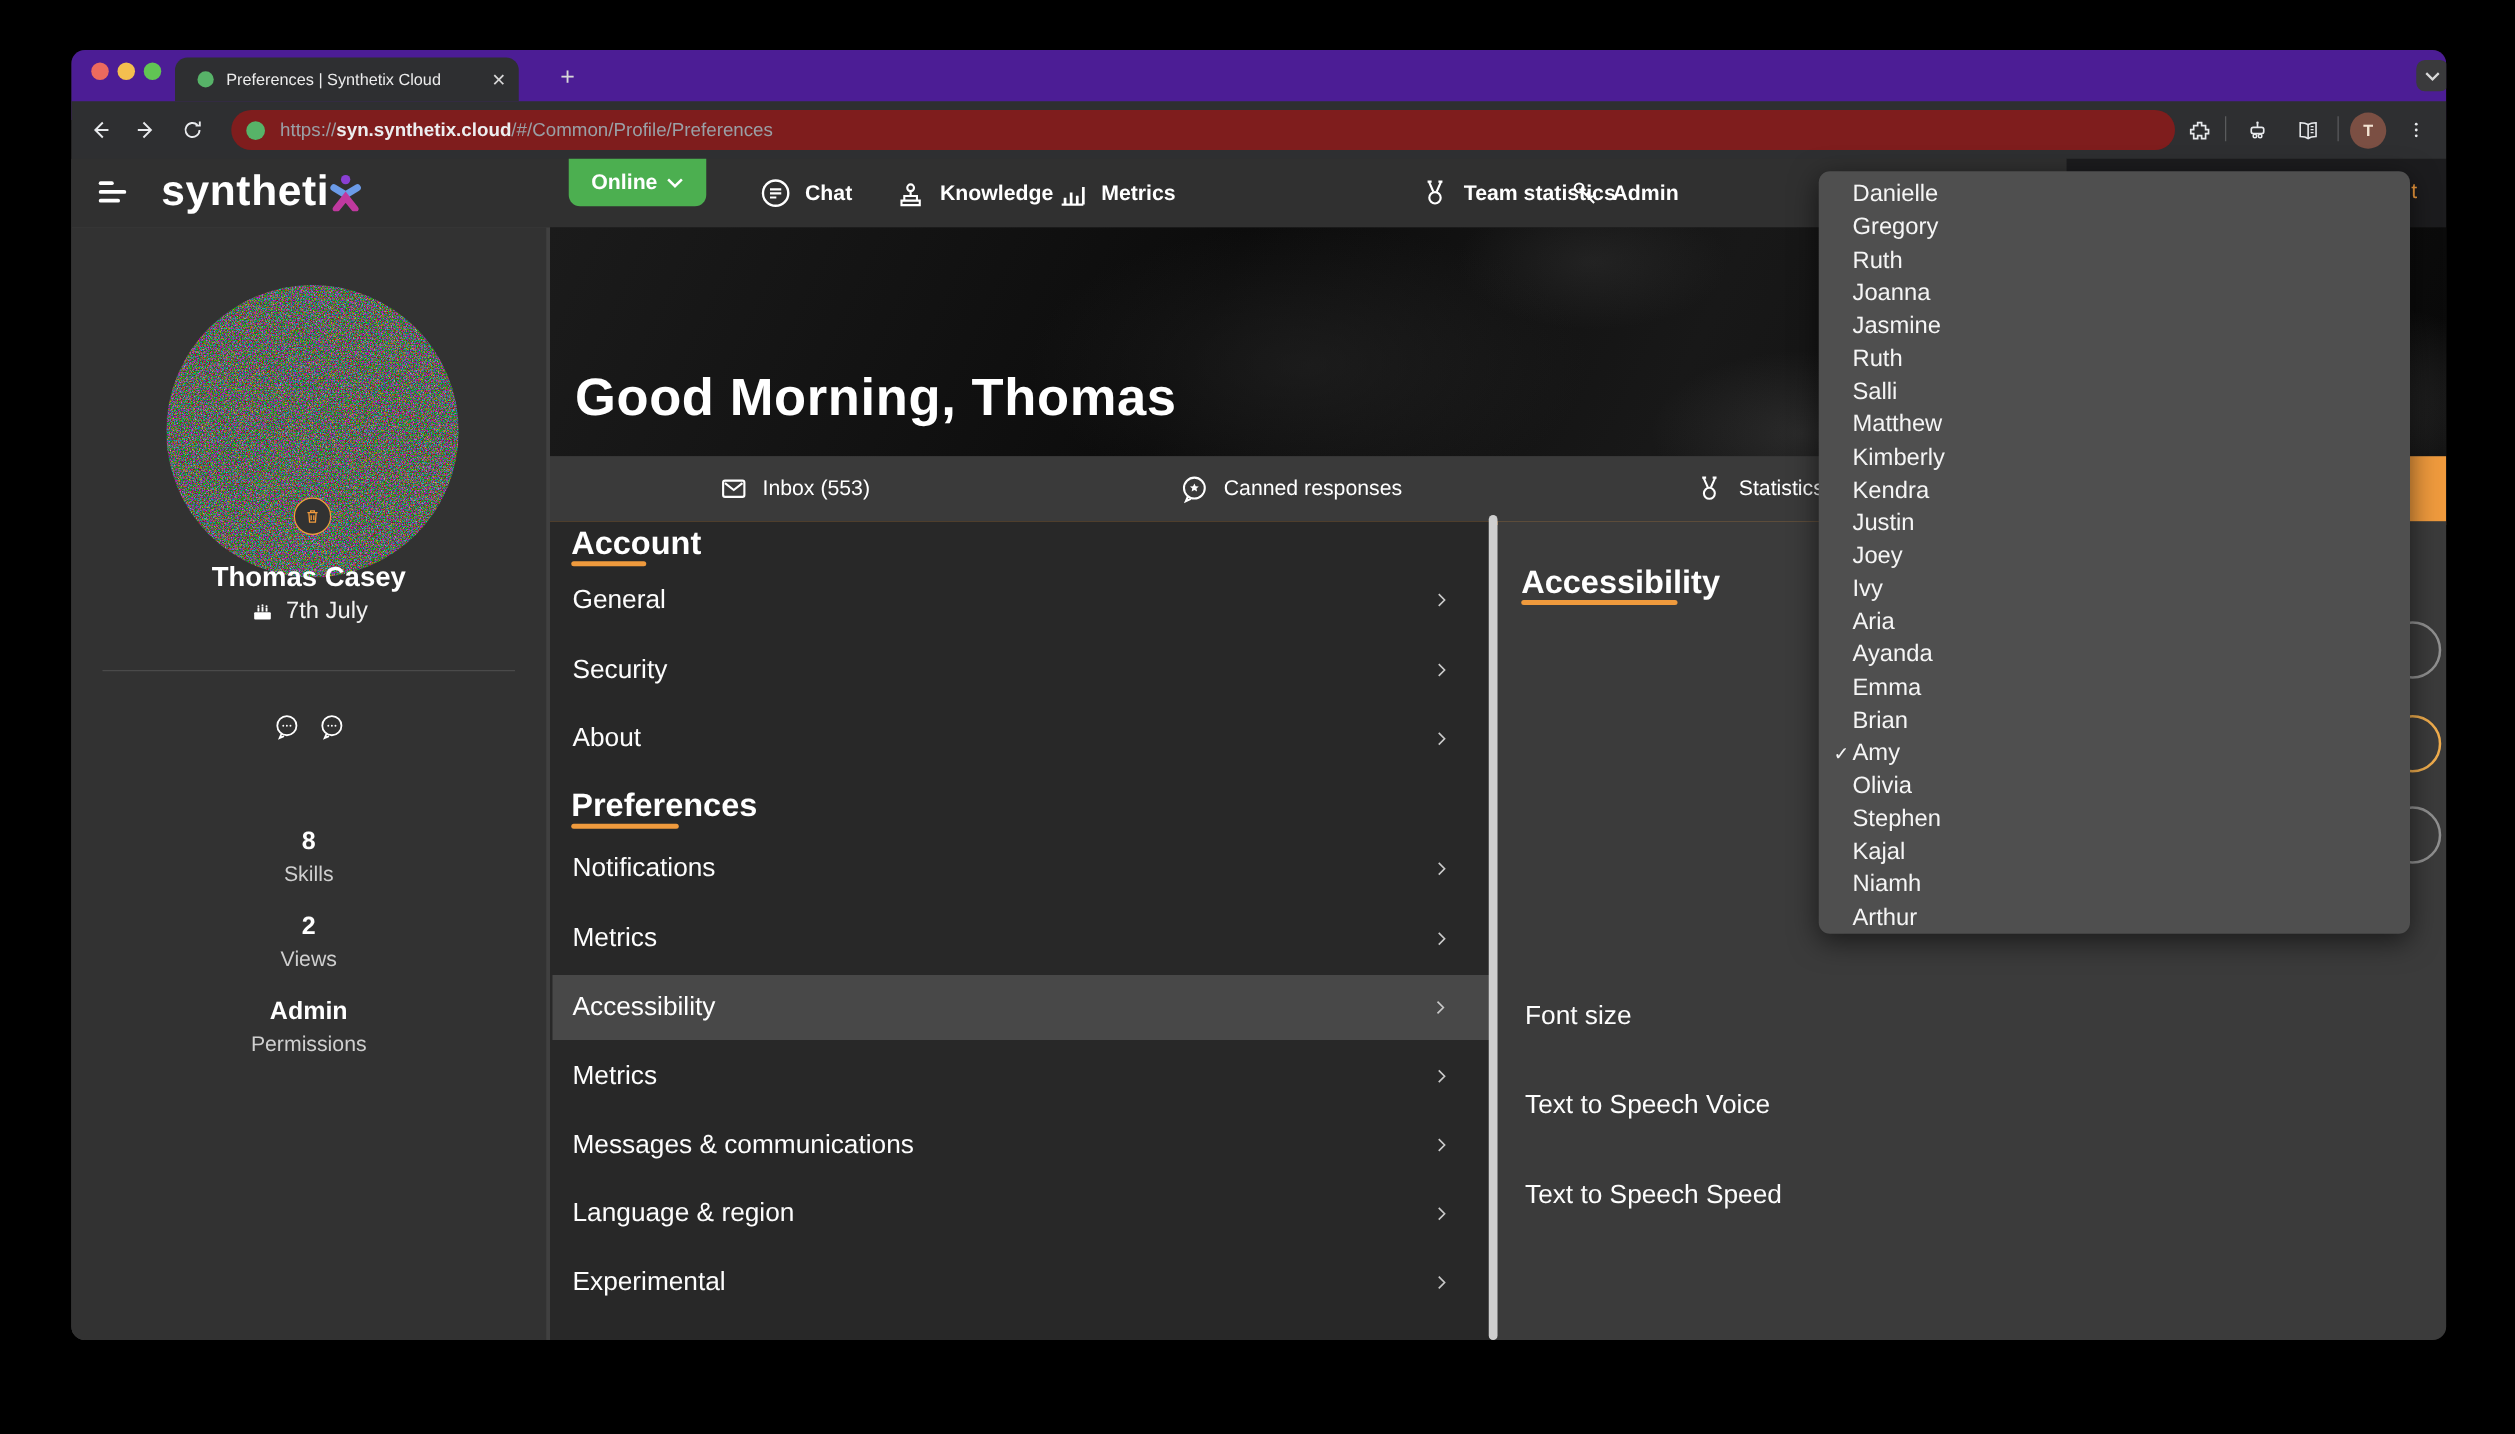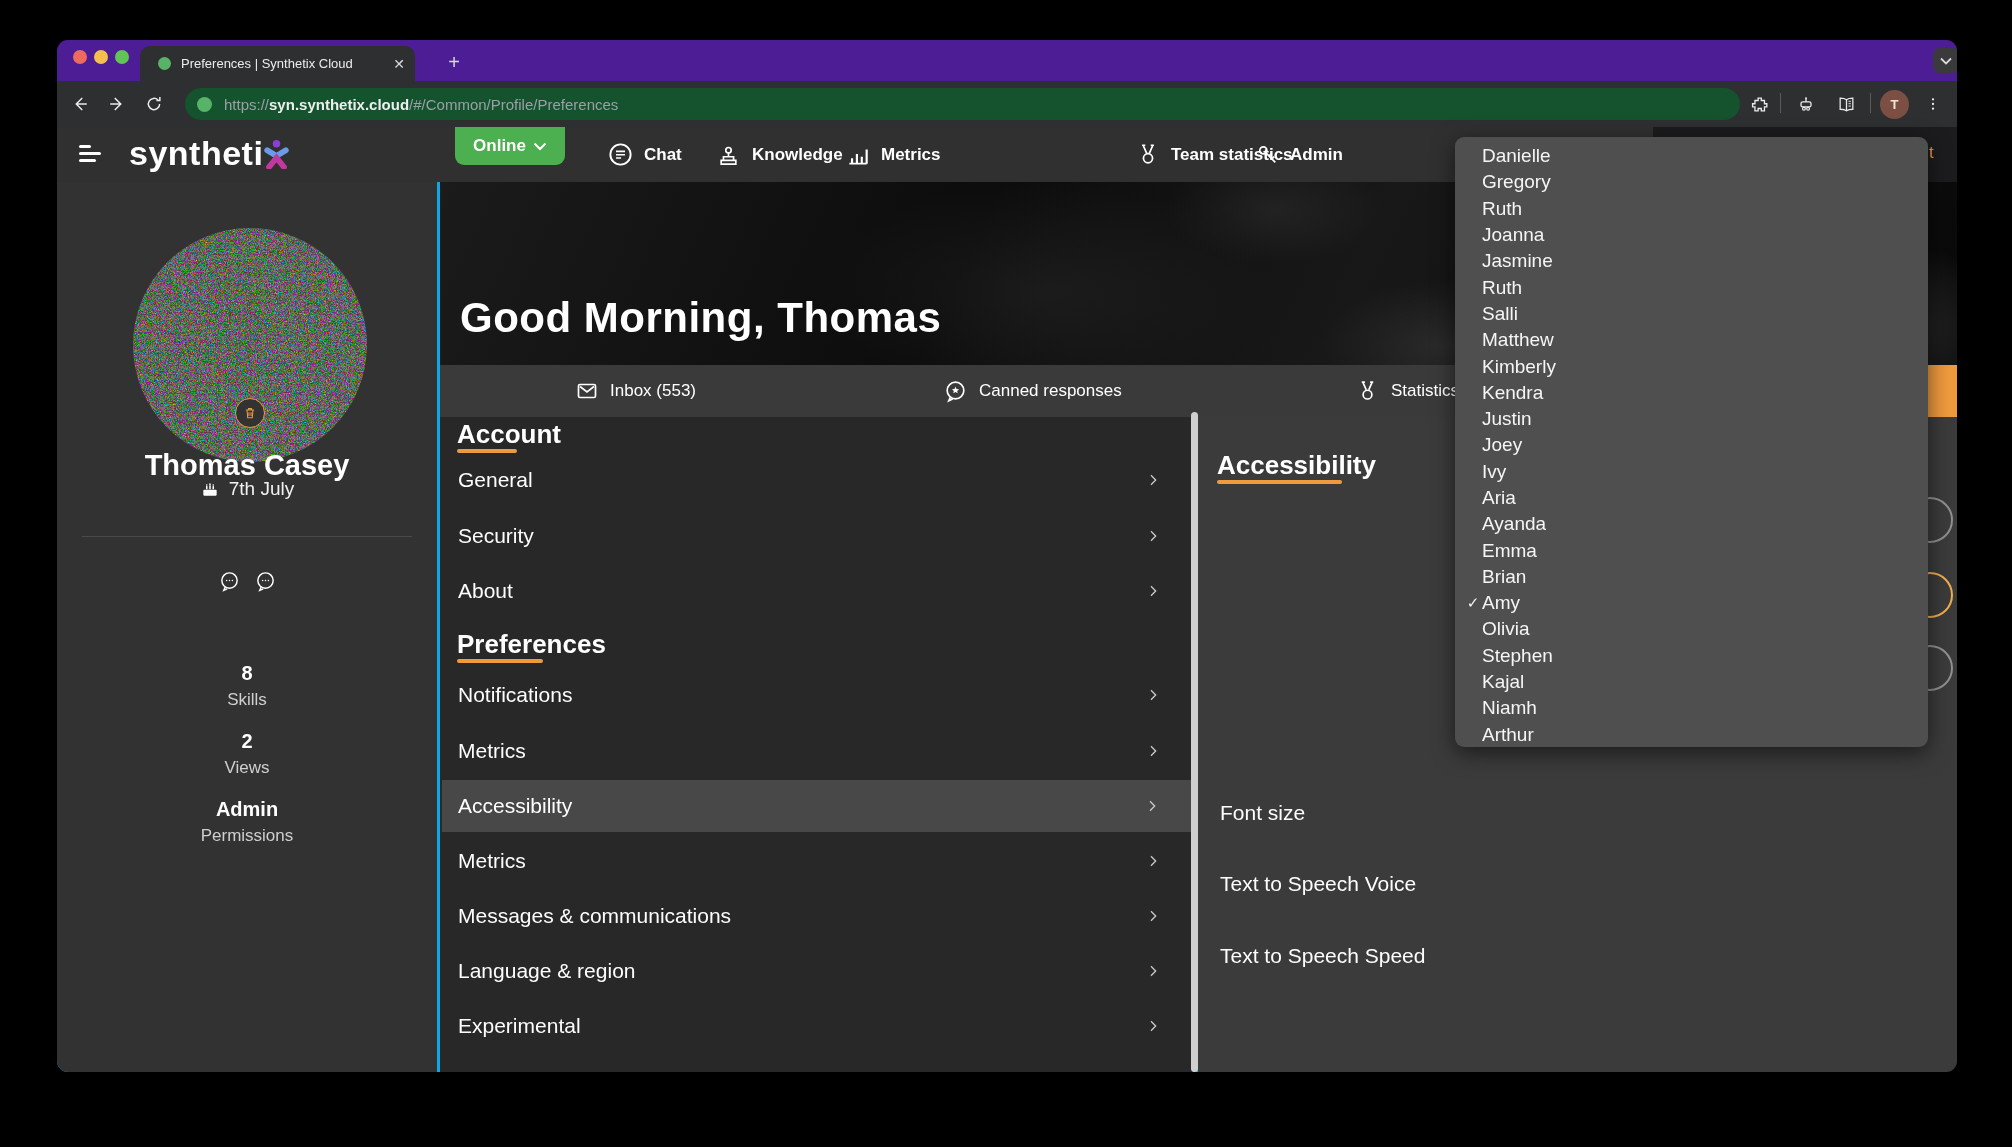--- a/index.html
+++ b/index.html
@@ -14,45 +14,45 @@
   .tab{position:absolute;left:83px;top:6px;width:275px;height:35px;background:#2e2f31;
        border-radius:10px 10px 0 0;display:flex;align-items:center;padding:0 10px;box-sizing:border-box;}
   .favdot{width:13px;height:13px;border-radius:50%;background:#57b368;margin:0 10px 0 8px;flex:none;}
   .tabtitle{font-size:13px;color:#ececec;white-space:nowrap;overflow:hidden;}
   .tabclose{margin-left:auto;font-size:14px;color:#d8d8d8;line-height:1;}
   .newtab{position:absolute;left:383px;top:8px;width:28px;height:28px;display:flex;align-items:center;justify-content:center;color:#d8d8d8;font-size:20px;}
   .tabsearch{position:absolute;left:1876px;top:8px;width:26px;height:25px;border-radius:7px;background:#3a3a3c;
              display:flex;align-items:center;justify-content:center;}
   .toolbar{position:absolute;left:0;top:41px;width:100%;height:46px;background:#2e2f31;}
   .tbico{position:absolute;top:10px;width:26px;height:26px;display:flex;align-items:center;justify-content:center;}
-  .urlpill{position:absolute;left:128px;top:7px;width:1555px;height:32px;border-radius:16px;background:#14532d;
+  .urlpill{position:absolute;left:128px;top:7px;width:1555px;height:32px;border-radius:16px;background:#7f1d1d;
            display:flex;align-items:center;padding:16px 12px;box-sizing:border-box;}
   .urldot{width:15px;height:15px;border-radius:50%;background:#57b368;margin-right:12px;flex:none;}
   .urltext{font-size:15px;color:#9aa0a6;white-space:nowrap;}
   .urltext b{color:#eceeef;font-weight:bold;}
   .sep{position:absolute;top:12px;width:1px;height:20px;background:#5a5b5d;}
   .bavatar{position:absolute;left:1823px;top:9px;width:29px;height:29px;border-radius:50%;background:#7b4f43;
            display:flex;align-items:center;justify-content:center;font-size:13px;font-weight:bold;color:#f3e3d3;}
   
-  .app{position:absolute;left:0;top:87px;width:1596px;height:945px;background:#0ea5e9;}
+  .app{position:absolute;left:0;top:87px;width:1596px;height:945px;background:#404040;}
   .navbar{position:absolute;left:0;top:0;width:100%;height:55px;background:#303030;}
   .burger{position:absolute;left:20px;top:14px;width:30px;height:27px;}
   .burger i{position:absolute;left:2px;height:2.6px;background:#fff;border-radius:2px;display:block;}
   .logo{position:absolute;left:72px;top:7px;font-size:34px;font-weight:bold;letter-spacing:.5px;display:flex;align-items:center;}
   .online{position:absolute;left:398px;top:0;width:110px;height:38px;background:#4caf50;border-radius:0 0 9px 9px;
           display:flex;align-items:center;justify-content:center;gap:7px;font-size:17px;font-weight:bold;color:#fff;}
   .nav-item{position:absolute;top:0;height:55px;display:flex;align-items:center;gap:10px;font-size:17px;font-weight:bold;color:#fff;}
   .partial-t{position:absolute;left:1872px;top:16px;color:#ef9a3d;font-size:17px;}
   
   .sidebar{position:absolute;left:0;top:55px;width:380px;height:890px;background:#323232;}
   .avatar{position:absolute;left:76px;top:46px;width:234px;height:234px;border-radius:50%;overflow:hidden;}
   .avatar svg{display:block;}
   .trashbtn{position:absolute;left:178px;top:216px;width:30px;height:30px;border-radius:50%;
             background:#323232;border:1.5px solid #ef9a3d;display:flex;align-items:center;justify-content:center;box-sizing:border-box;}
-  .uname{position:absolute;left:0;top:267px;width:100%;text-align:center;font-size:29px;font-weight:bold;}
+  .uname{position:absolute;left:0;top:267px;width:100%;text-align:center;font-size:22px;font-weight:bold;}
   .bday{position:absolute;left:0;top:296px;width:100%;display:flex;justify-content:center;align-items:center;gap:9px;font-size:19px;color:#f2f2f2;}
   .sdiv{position:absolute;left:25px;top:354px;width:330px;height:1px;background:#4a4a4a;}
   .bubbles{position:absolute;left:0;top:388px;width:100%;display:flex;justify-content:center;gap:13px;}
   .stat-num{position:absolute;left:0;width:100%;text-align:center;font-size:20px;font-weight:bold;}
   .stat-lab{position:absolute;left:0;width:100%;text-align:center;font-size:17px;color:#cfcfcf;}
   
   .hero{position:absolute;left:383px;top:55px;width:1517px;height:183px;background-color:#101010;
     background-image:
       radial-gradient(ellipse 260px 140px at 82% 20%, rgba(105,105,105,.38), transparent 65%),
       radial-gradient(ellipse 300px 150px at 93% 80%, rgba(130,130,130,.30), transparent 60%),

